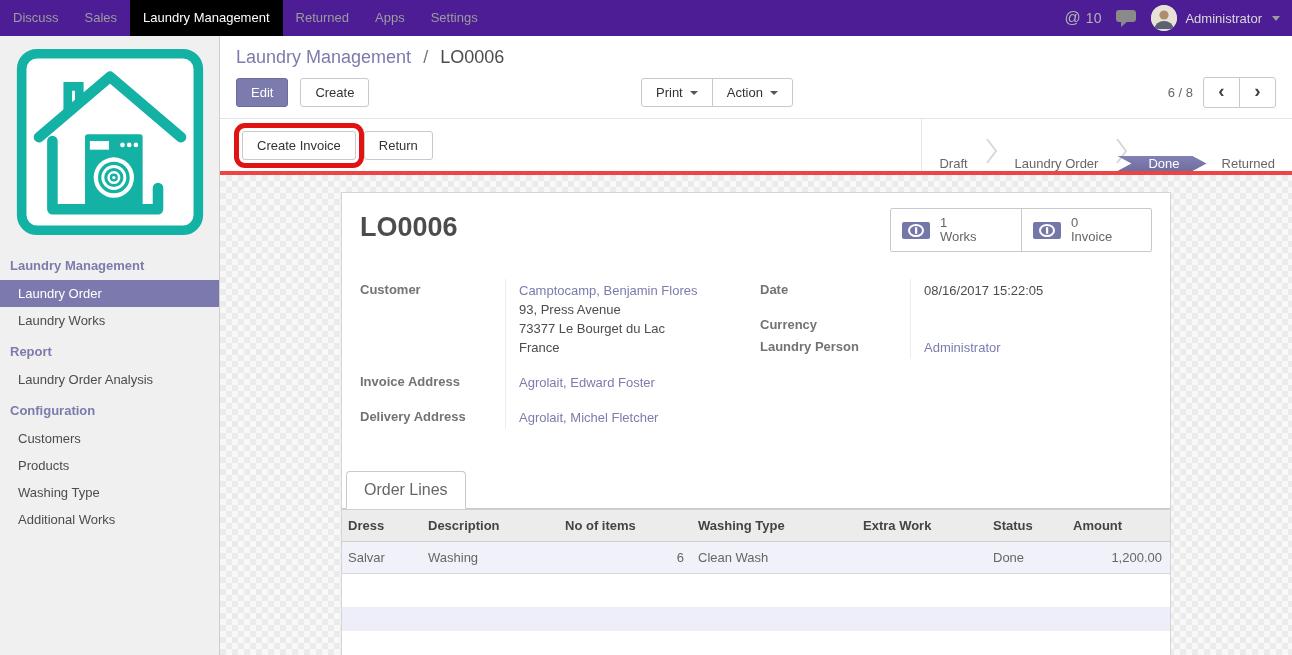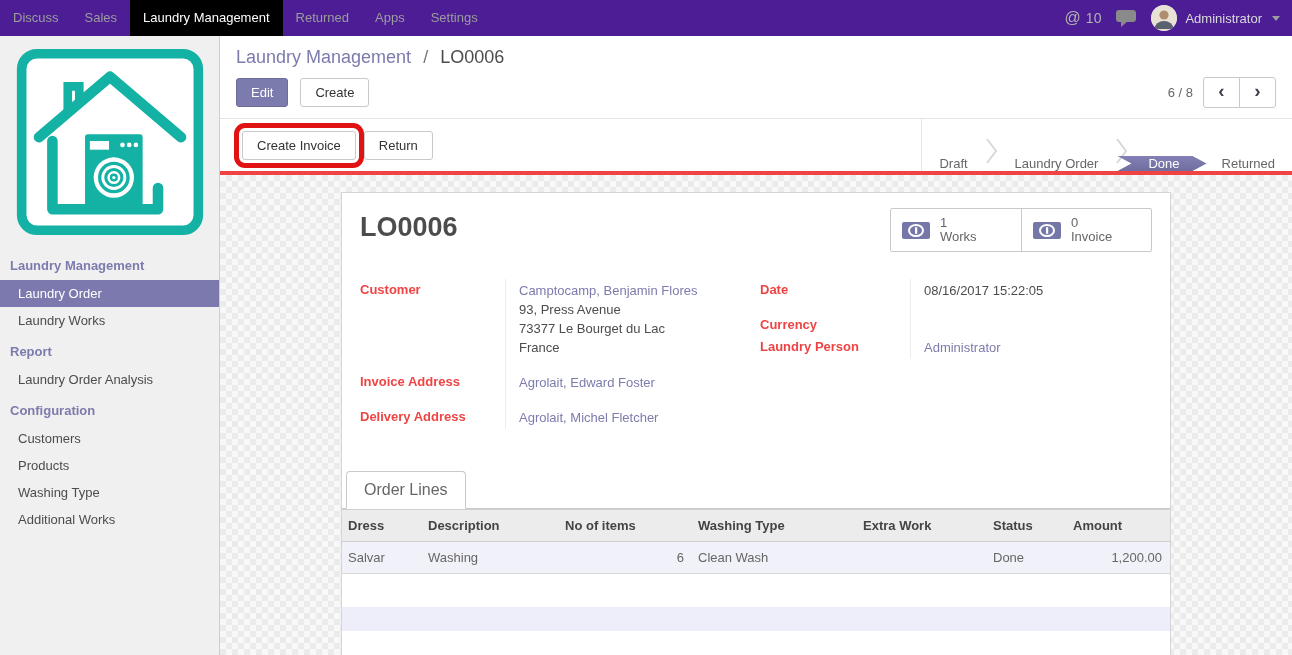--- a/index.html
+++ b/index.html
@@ -72,21 +72,21 @@
   .doc-title { font-size:27px; font-weight:bold; color:#4c4c4c; padding-top:4px; }
   .stat-group { display:flex; border:1px solid #c9c9c9; border-radius:2px; background:#fff; }
   .stat-btn { display:flex; align-items:center; gap:9px; width:130px; padding:7px 10px; cursor:pointer; }
   .stat-btn + .stat-btn { border-left:1px solid #c9c9c9; }
   .stat-text { font-size:13px; color:#666; line-height:14px; }
 
   .fields { display:flex; padding:0 18px; margin-top:27px; }
   .fgrid { display:grid; align-content:start; }
   .fgrid.left { width:400px; grid-template-columns:145px 1fr; }
   .fgrid.right { flex:1; grid-template-columns:150px 1fr; }
-  .flabel { font-weight:bold; font-size:13px; color:#ef4444; padding:2px 10px 2px 0; line-height:18px; }
+  .flabel { font-weight:bold; font-size:13px; color:#737373; padding:2px 10px 2px 0; line-height:18px; }
   .fvalue { font-size:13px; color:#4c4c4c; border-left:1px solid #ececec; padding:2px 0 2px 13px; line-height:19px; }
   .pt14 { padding-top:14px; }
   .link { color:#7c7bad; cursor:pointer; }
   .vline { min-height:20px; }
 
   .notebook { margin-top:42px; }
   .tabs { display:flex; padding-left:4px; border-bottom:1px solid #c9c9c9; }
   .tab { background:#fff; border:1px solid #c9c9c9; border-bottom:1px solid #fff; margin-bottom:-1px; border-radius:4px 4px 0 0; padding:9px 17px; font-size:16px; color:#666; cursor:pointer; }
 
   table.olines { width:100%; border-collapse:collapse; table-layout:fixed; font-size:13px; }
@@ -175,20 +175,30 @@
       <div class="breadcrumb">
         <span class="bc-parent">Laundry Management</span>
         <span class="bc-sep">/</span>
         <span class="bc-current">LO0006</span>
       </div>
 
       <div class="cp-row2">
         <div class="gap6">
           <button class="btn btn-primary">Edit</button>
           <button class="btn">Create</button>
+        </div>
+        <div class="center-actions">
+          <button class="btn">
+            <span>Print</span>
+            <span class="tri"></span>
+          </button>
+          <button class="btn">
+            <span>Action</span>
+            <span class="tri"></span>
+          </button>
         </div>
         <div class="pager">
           <span class="pager-text">6 / 8</span>
           <div class="pager-group">
             <div class="pager-btn">
                 <span>‹</span>
               </div>
             <div class="pager-btn">
                 <span>›</span>
               </div>

